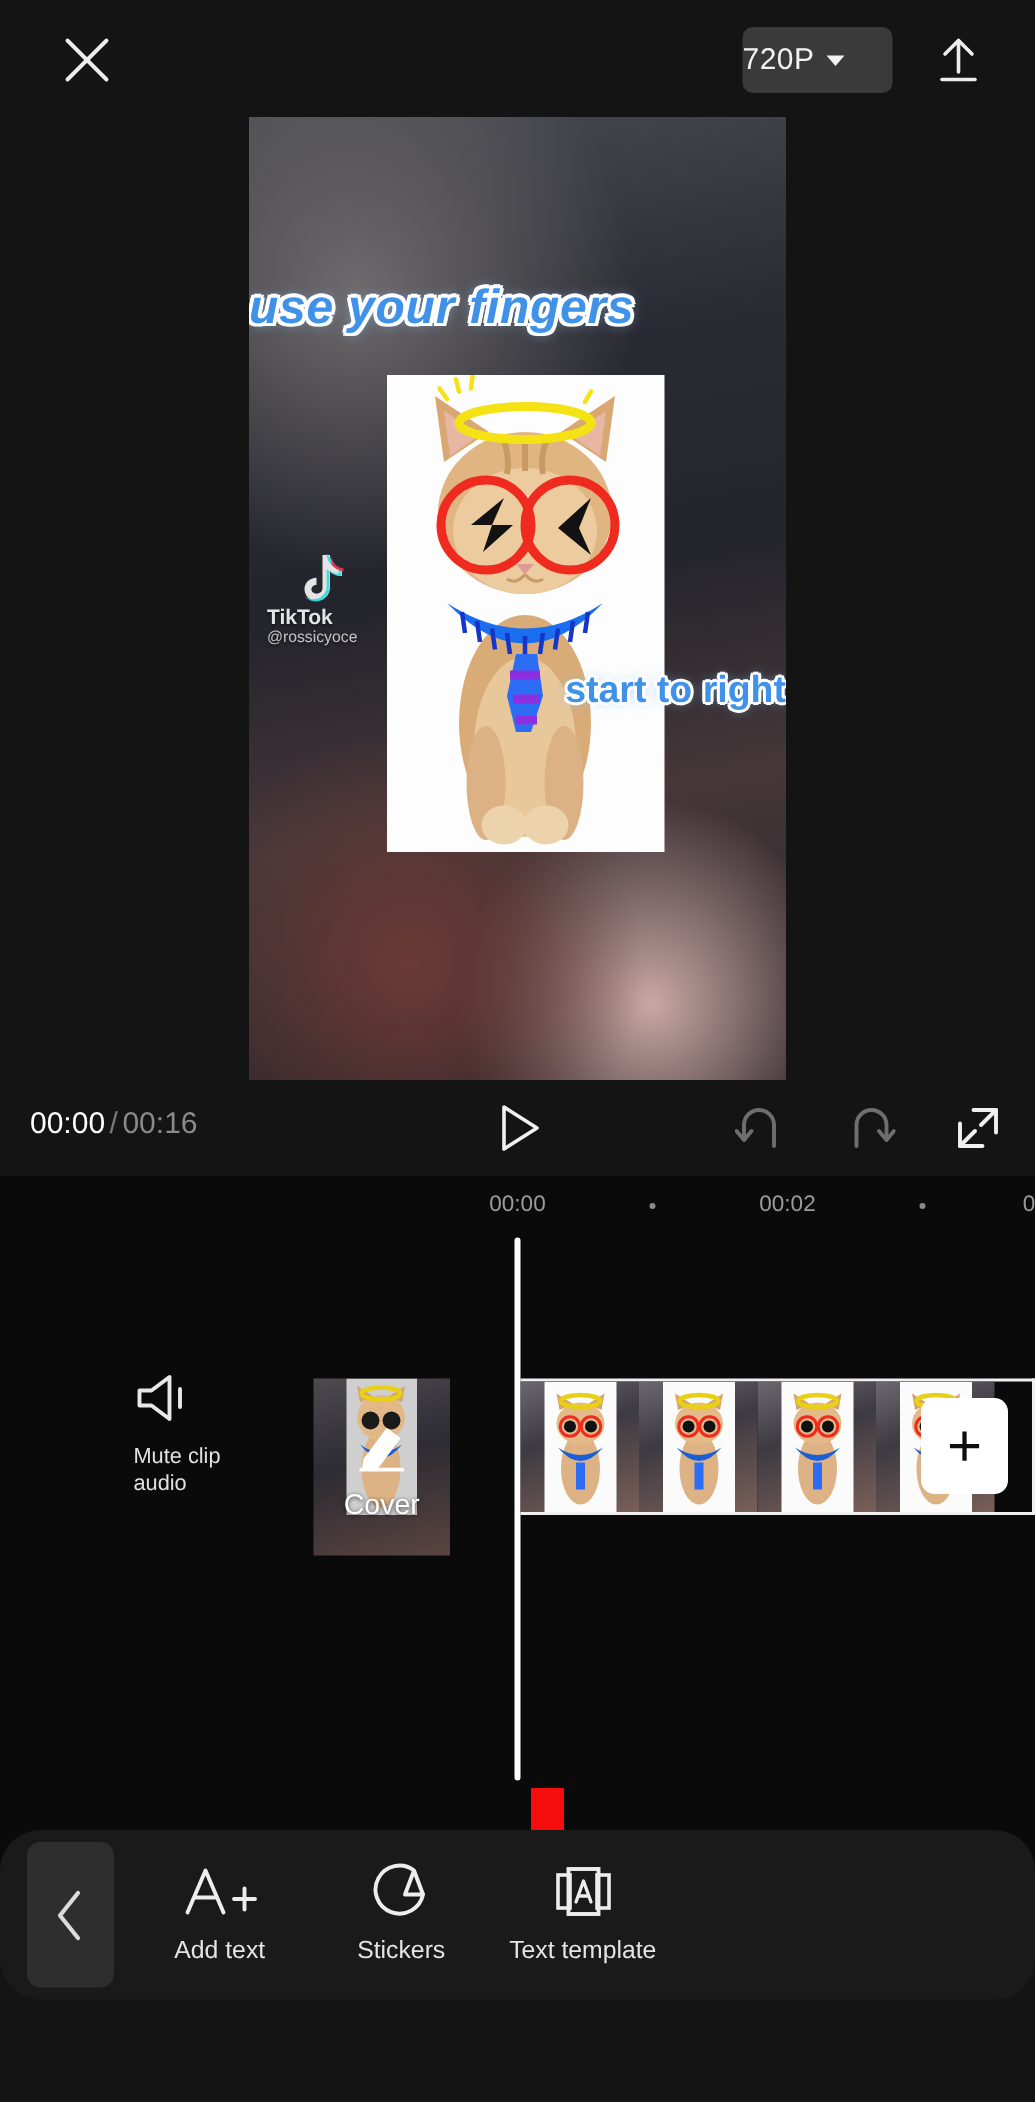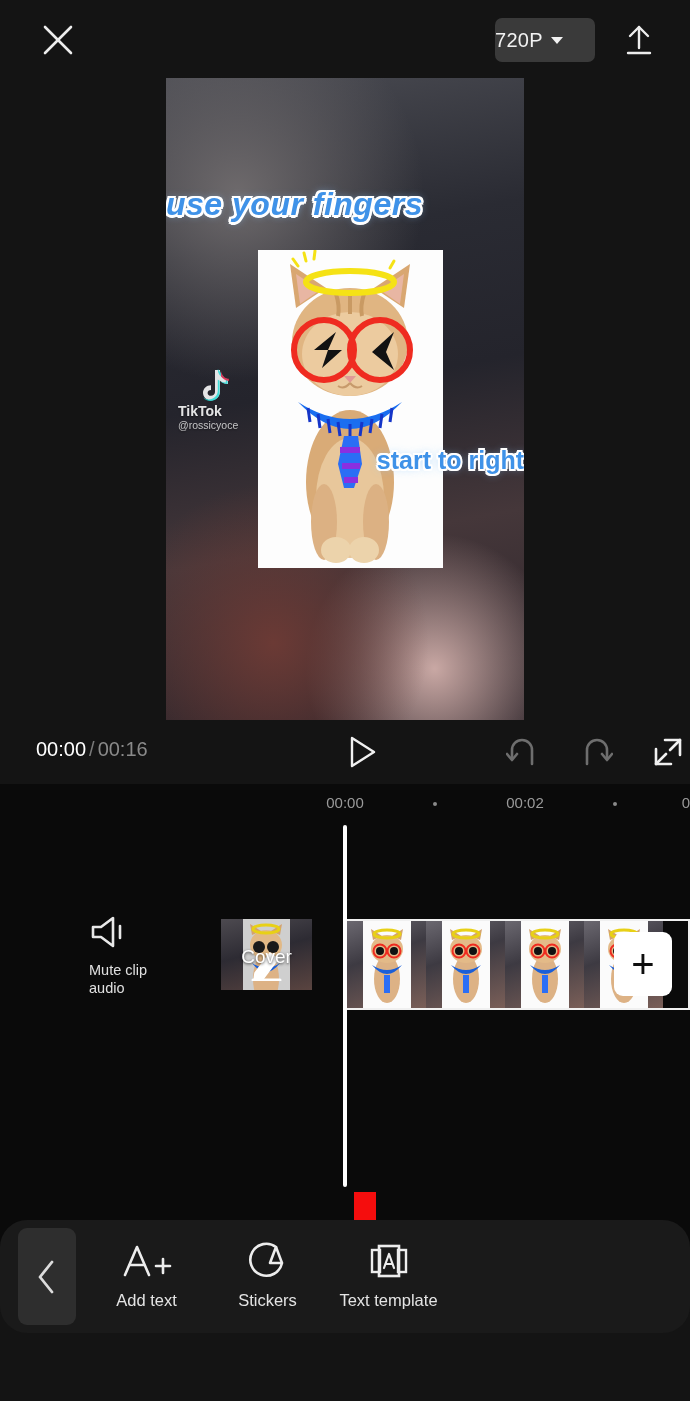--- a/index.html
+++ b/index.html
@@ -80,21 +80,21 @@
     font-size:25px; font-weight:bold; color:#3f92e8;
     text-shadow:
       -1.6px -1.6px 0 #fff, 1.6px -1.6px 0 #fff, -1.6px 1.6px 0 #fff, 1.6px 1.6px 0 #fff,
       0 -2px 0 #fff, 0 2px 0 #fff, -2px 0 0 #fff, 2px 0 0 #fff,
       0 0 8px rgba(140,200,255,.8);
     margin-top: 13px;
   }
 
   
   .playbar {
-    position:absolute; left:16px; top:720px; width:579px; height:64px;
+    position:absolute; left:0; top:720px; width:579px; height:64px;
     background:#141414;
   }
   .time { position:absolute; left:20px; top:18px; font-size:20px; }
   .time .cur { color:#fff; }
   .time .sep { color:#7a7a7a; margin:0 3px; }
   .time .tot { color:#8a8a8a; }
   .play-btn { position:absolute; left:324px; top:12px; width:44px; height:40px;
     display:flex; align-items:center; justify-content:center; cursor:pointer; }
   .undo-btn { position:absolute; left:487px; top:12px; width:40px; height:40px;
     display:flex; align-items:center; justify-content:center; cursor:pointer; }
@@ -117,24 +117,23 @@
     background:#fff; border-radius:2px; }
 
   .mute-clip {
     position:absolute; left:89px; top:915px; width:88px;
     text-align:left; cursor:pointer;
   }
   .mute-clip .mlbl { font-size:14.5px; color:#e0e0e0; line-height:1.25;
     margin-top:8px; }
 
   .cover-thumb {
-    position:absolute; left:209px; top:919px; width:91px; height:71px;
+    position:absolute; left:209px; top:919px; width:91px; height:118px;
     overflow:hidden; cursor:pointer;
     background:linear-gradient(165deg,#4d4a50 0%,#2d2b33 45%,#5a4440 100%);
-    margin-left:12px;
   }
   .cover-inner { position:absolute; left:22px; top:0; width:47px; height:91px;
     background:#cfcfcf; }
   .cover-pencil { position:absolute; left:50%; top:28px; transform:translateX(-50%); }
   .cover-lbl { position:absolute; left:0; bottom:22px; width:91px;
     text-align:center; font-size:19px; font-weight:500; color:#fff;
     text-shadow:0 1px 3px rgba(0,0,0,.75); }
 
   .clip-track {
     position:absolute; left:347px; top:919px; height:91px; width:343px;

